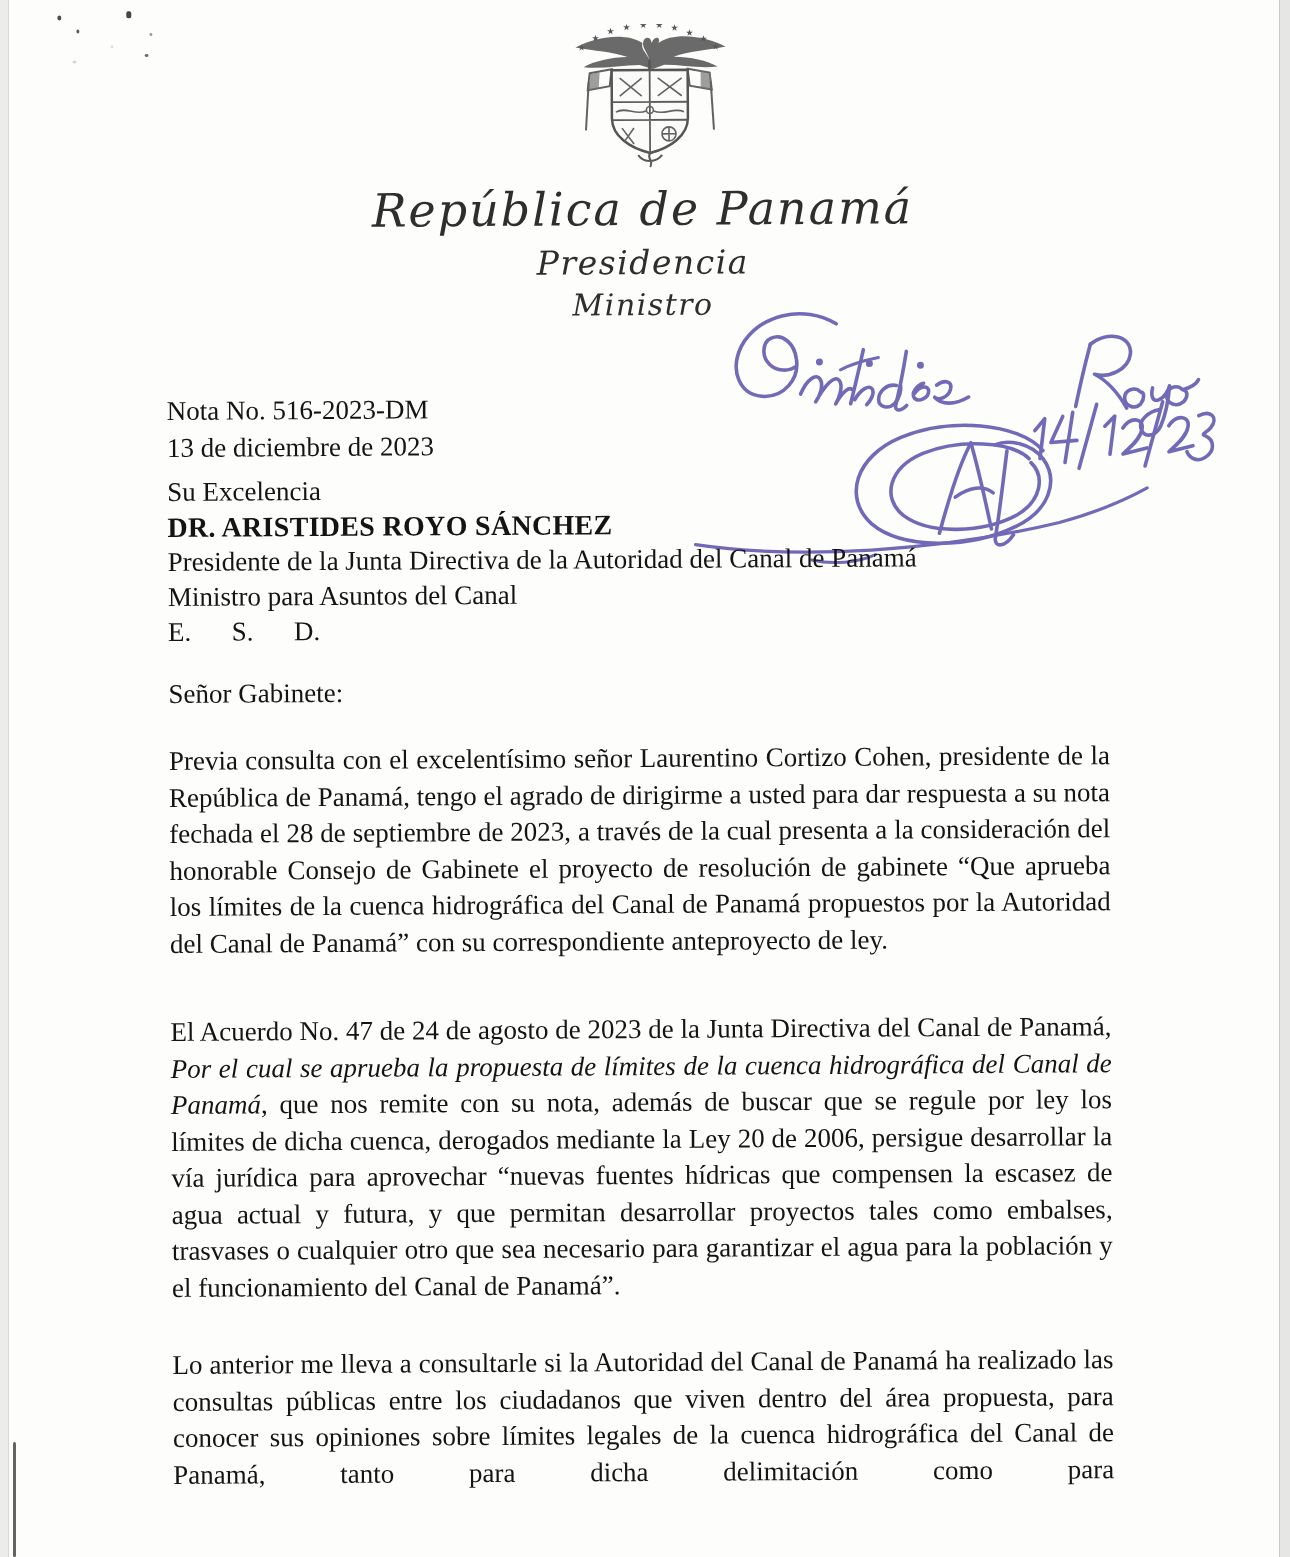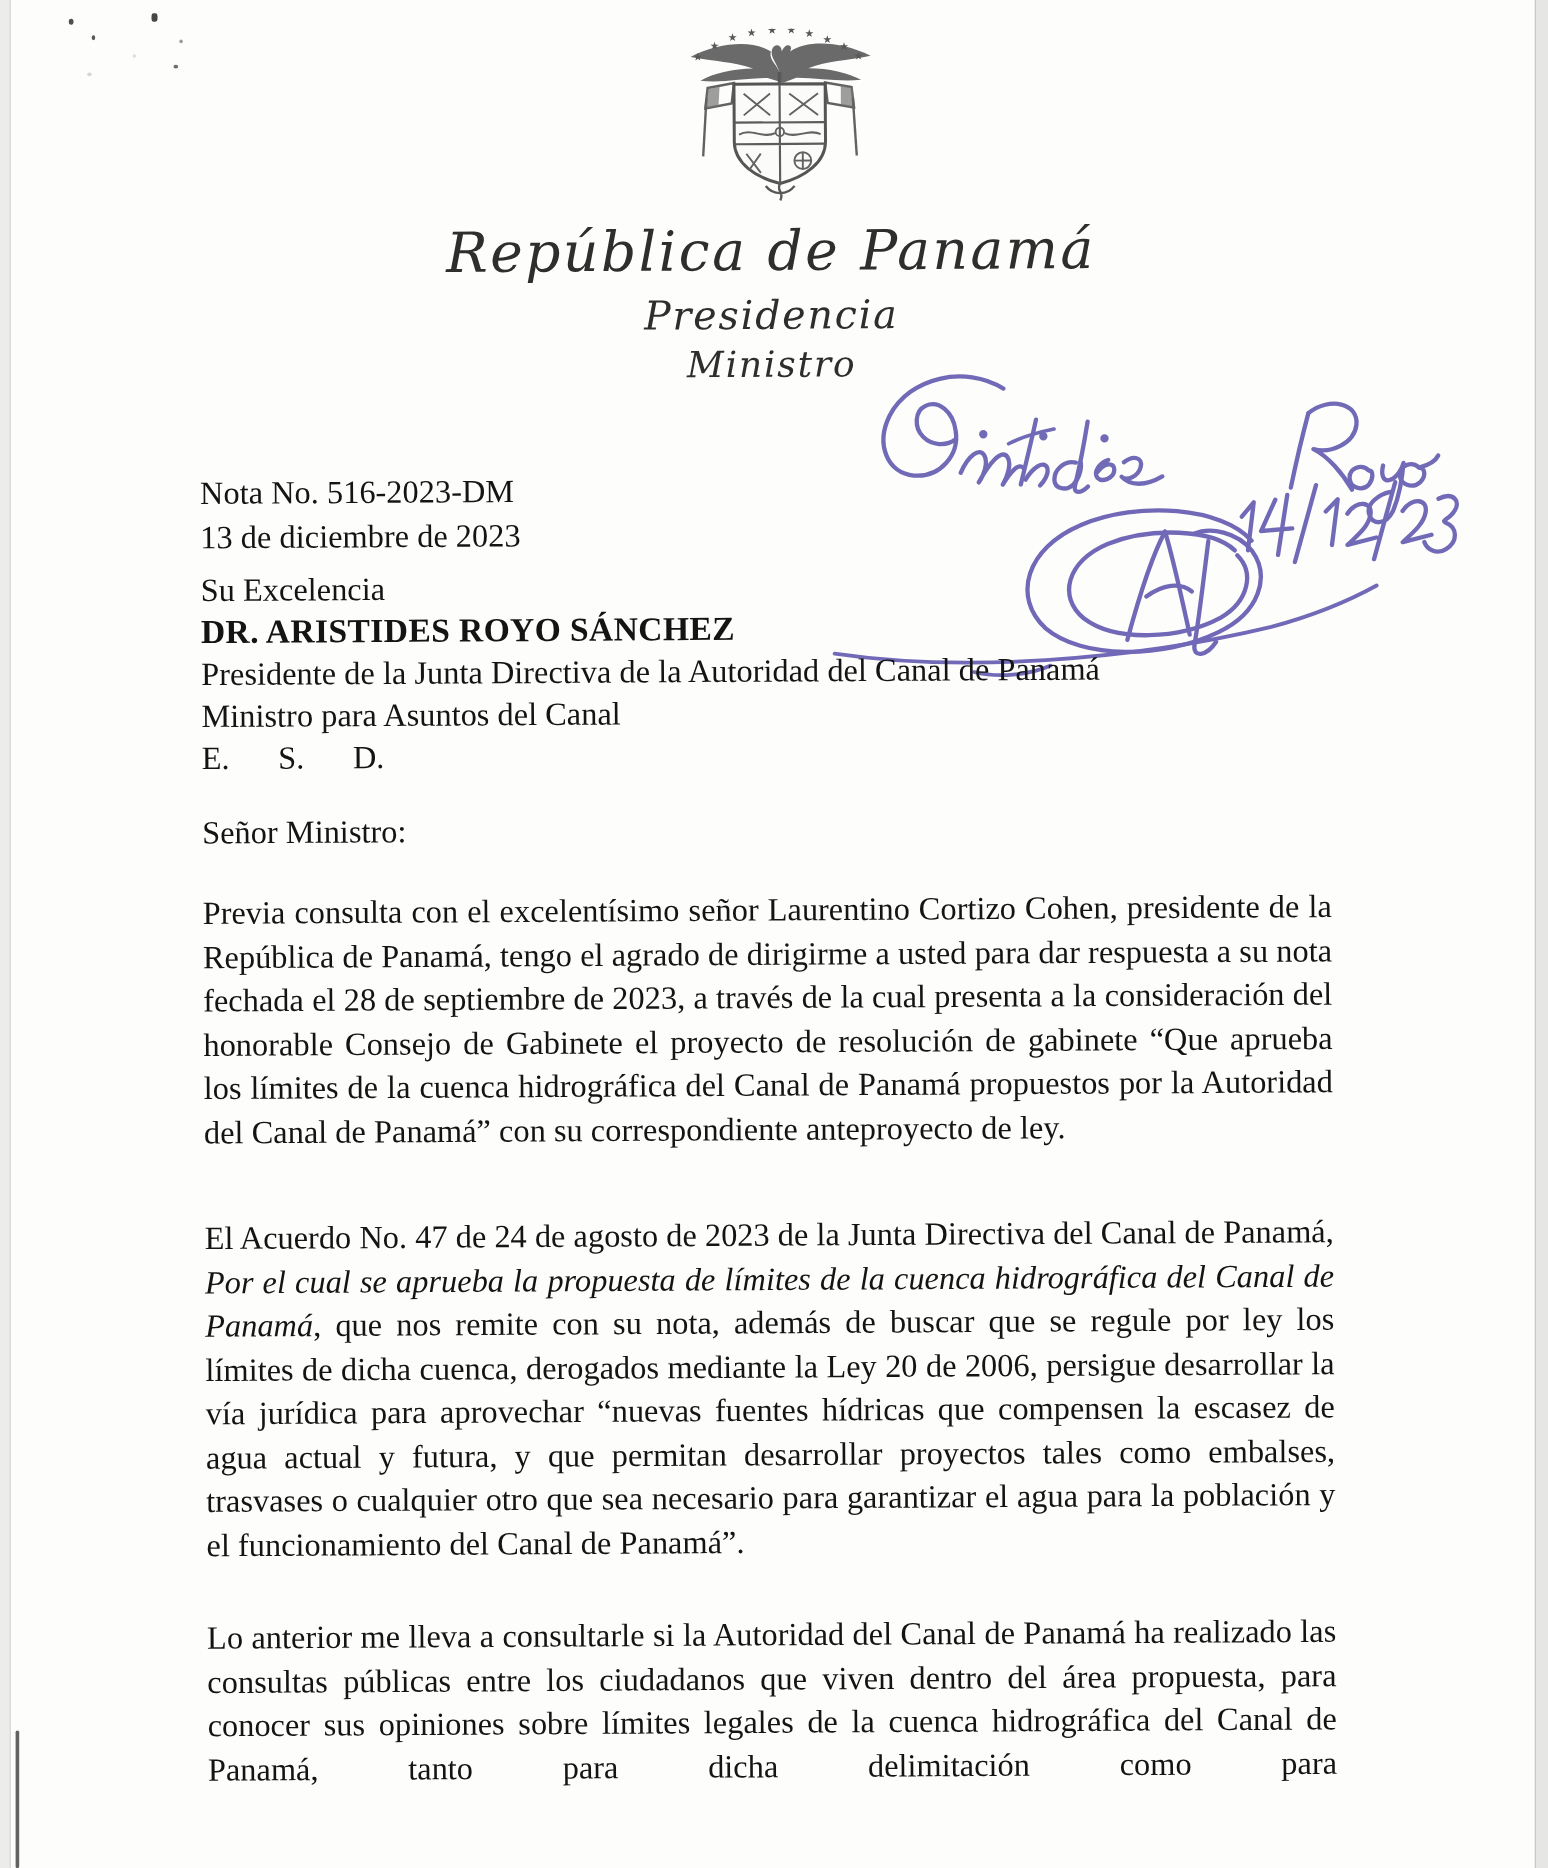--- a/index.html
+++ b/index.html
@@ -135,21 +135,21 @@
   </svg>
 
   <div class="addr-block body-text">
     <div>Su Excelencia</div>
     <div class="addr-name">DR. ARISTIDES ROYO SÁNCHEZ</div>
     <div>Presidente de la Junta Directiva de la Autoridad del Canal de Panamá</div>
     <div>Ministro para Asuntos del Canal</div>
     <div>E.  S.  D.</div>
   </div>
 
-  <div class="salutation body-text">Señor Ministro:</div>
+  <div class="salutation body-text">Señor Gabinete:</div>
 
   <p class="para body-text p1">Previa consulta con el excelentísimo señor Laurentino Cortizo Cohen, presidente de la República de Panamá, tengo el agrado de dirigirme a usted para dar respuesta a su nota fechada el 28 de septiembre de 2023, a través de la cual presenta a la consideración del honorable Consejo de Gabinete el proyecto de resolución de gabinete “Que aprueba los límites de la cuenca hidrográfica del Canal de Panamá propuestos por la Autoridad del Canal de Panamá” con su correspondiente anteproyecto de ley.</p>
 
   <p class="para body-text p2"><span>El Acuerdo No. 47 de 24 de agosto de 2023 de la Junta Directiva del Canal de Panamá, </span><span class="ital">Por el cual se aprueba la propuesta de límites de la cuenca hidrográfica del Canal de Panamá</span><span>, que nos remite con su nota, además de buscar que se regule por ley los límites de dicha cuenca, derogados mediante la Ley 20 de 2006, persigue desarrollar la vía jurídica para aprovechar “nuevas fuentes hídricas que compensen la escasez de agua actual y futura,  y que permitan desarrollar proyectos tales como embalses, trasvases o cualquier otro que sea necesario para garantizar el agua para la población y el funcionamiento del Canal de Panamá”.</span></p>
 
   <p class="para body-text p3">Lo anterior me lleva a consultarle si la Autoridad del Canal de Panamá ha realizado las consultas públicas entre los ciudadanos que viven dentro del área propuesta, para conocer sus opiniones sobre límites legales de la cuenca hidrográfica del Canal de Panamá, tanto para dicha delimitación como para</p>
 
   <div class="speck" style="left:61px;top:12px;width:4px;height:5px;background:#4e4e4e;"></div>
   <div class="speck" style="left:80px;top:26px;width:3px;height:4px;background:#5a5a5a;"></div>
   <div class="speck" style="left:130px;top:8px;width:5px;height:7px;background:#454545;border-radius:2px;"></div>

